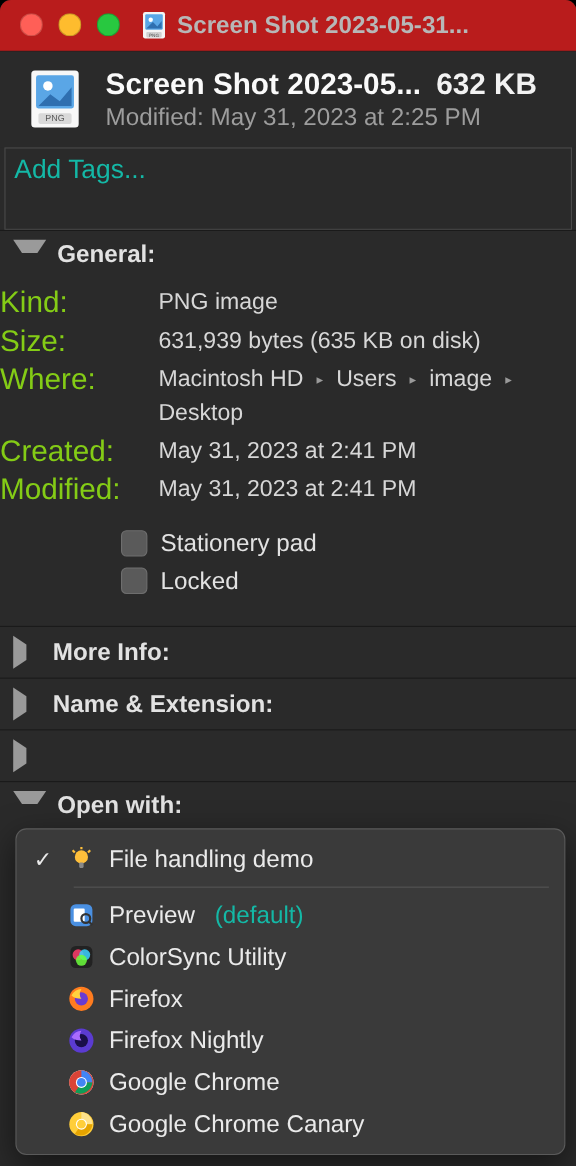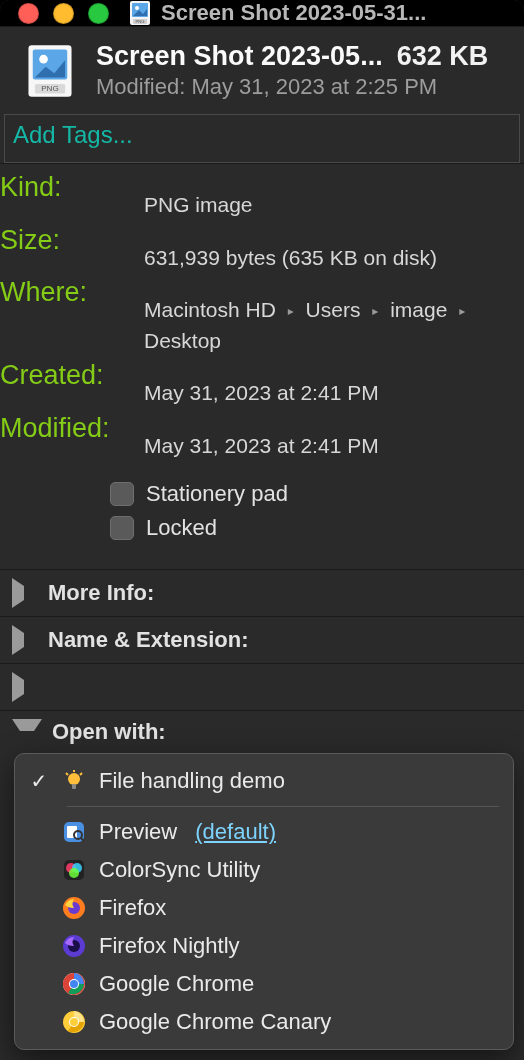--- a/index.html
+++ b/index.html
@@ -22,21 +22,21 @@
     flex-direction: column;
     border-top-left-radius: 10px;
     border-top-right-radius: 10px;
   }
   
   .titlebar {
     height: 52px;
     display: flex;
     align-items: center;
     padding-left: 18px;
-    background: #000000;
+    background: #b91c1c;
     border-top-left-radius: 10px;
     border-top-right-radius: 10px;
     border-bottom: 1px solid #1a1a1a;
   }
   .traffic {
     display: flex;
     gap: 14px;
     align-items: center;
   }
   .traffic-dot {
@@ -163,21 +163,20 @@
     color: #84cc16;
     font-weight: 500;
     font-size: 27px;
     flex-shrink: 0;
   }
   .kv-value {
     margin-left: 10px;
     color: #d7d7d7;
     font-size: 21px;
     line-height: 1.45;
-    margin-top: 18px;
   }
   .path-sep { color: #9a9a9a; font-size: 12px; vertical-align: middle; margin: 0 6px;}
   .checks {
     margin-top: 20px;
     padding-left: 110px;
   }
   .checkrow {
     display: flex;
     align-items: center;
     gap: 12px;
@@ -226,21 +225,21 @@
     display: inline-flex;
     align-items: center;
     justify-content: center;
     font-size: 16px;
   }
   .popup-sep {
     height: 1px;
     background: #555;
     margin: 6px 14px 6px 52px;
   }
-  .default-suffix { color: #7dd3fc; margin-left: 6px; text-decoration: underline; }
+  .default-suffix { color: #14b8a6; margin-left: 6px; }
 
   
   .png-file-icon { width: 100%; height: 100%; }
 </style>
 </head>
 <body>
 
 <div class="window">
 
   <div class="titlebar">
@@ -278,20 +277,24 @@
         <span class="header-fname">Screen Shot 2023-05...</span>
         <span class="header-size">632 KB</span>
       </div>
       <div class="header-mod">Modified: May 31, 2023 at 2:25 PM</div>
     </div>
   </div>
 
   <div class="tags-box">Add Tags...</div>
 
   <div class="section">
+    <div class="section-header">
+      <span class="disclosure down"></span>
+      <span>General:</span>
+    </div>
     <div class="general-body">
       <div class="kv">
         <div class="kv-label">Kind:</div>
         <div class="kv-value">PNG image</div>
       </div>
       <div class="kv">
         <div class="kv-label">Size:</div>
         <div class="kv-value">631,939 bytes (635 KB on disk)</div>
       </div>
       <div class="kv">

